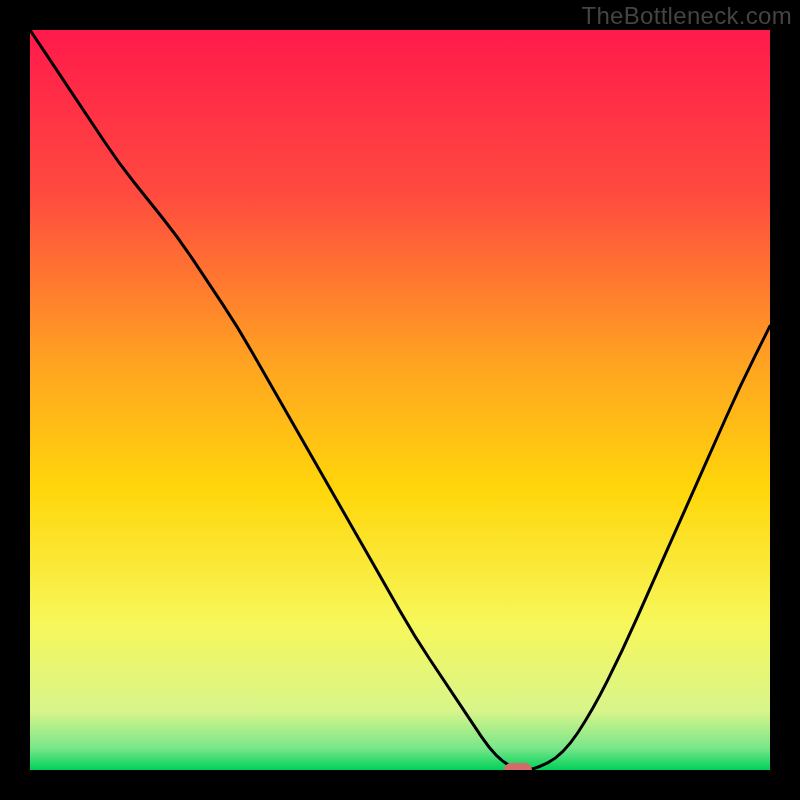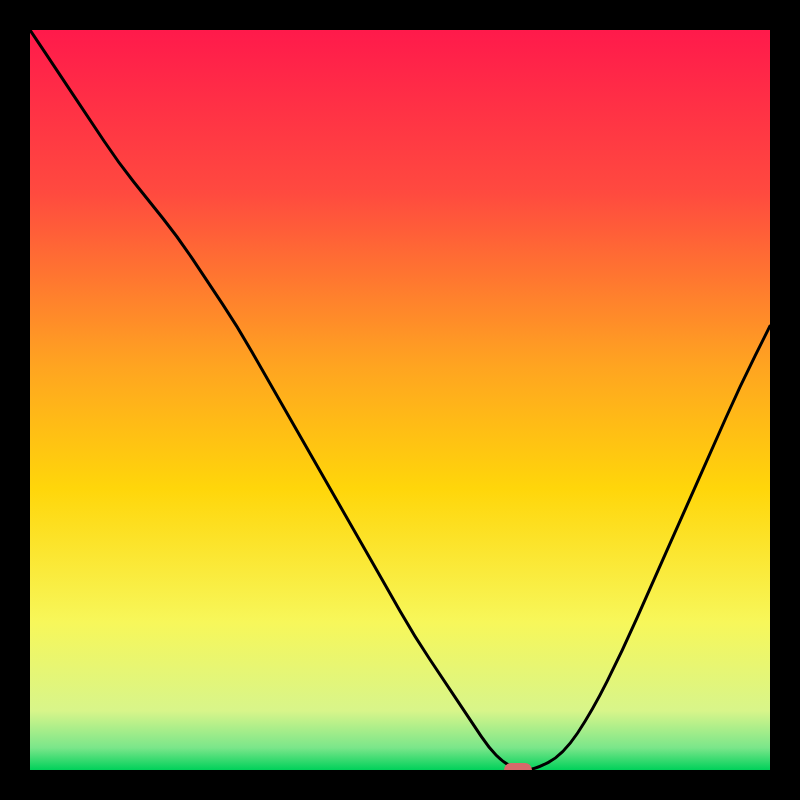--- a/index.html
+++ b/index.html
@@ -48,20 +48,21 @@
     border-radius: 7px;
     transform: translate(-50%, -50%);
     z-index: 4;
   }
 </style>
 </head>
 <body>
 
 <div class="frame">
 
+  <div class="watermark">TheBottleneck.com</div>
 
   <div class="plot">
     <svg id="chart-svg" viewBox="0 0 740 740" preserveAspectRatio="none">
       <defs>
         <linearGradient id="bg-grad" x1="0" y1="0" x2="0" y2="1">
             <stop offset="0%" stop-color="#ff1a4b"></stop>
             <stop offset="22%" stop-color="#ff4a3f"></stop>
             <stop offset="45%" stop-color="#ffa321"></stop>
             <stop offset="62%" stop-color="#ffd60a"></stop>
             <stop offset="80%" stop-color="#f7f75a"></stop>

